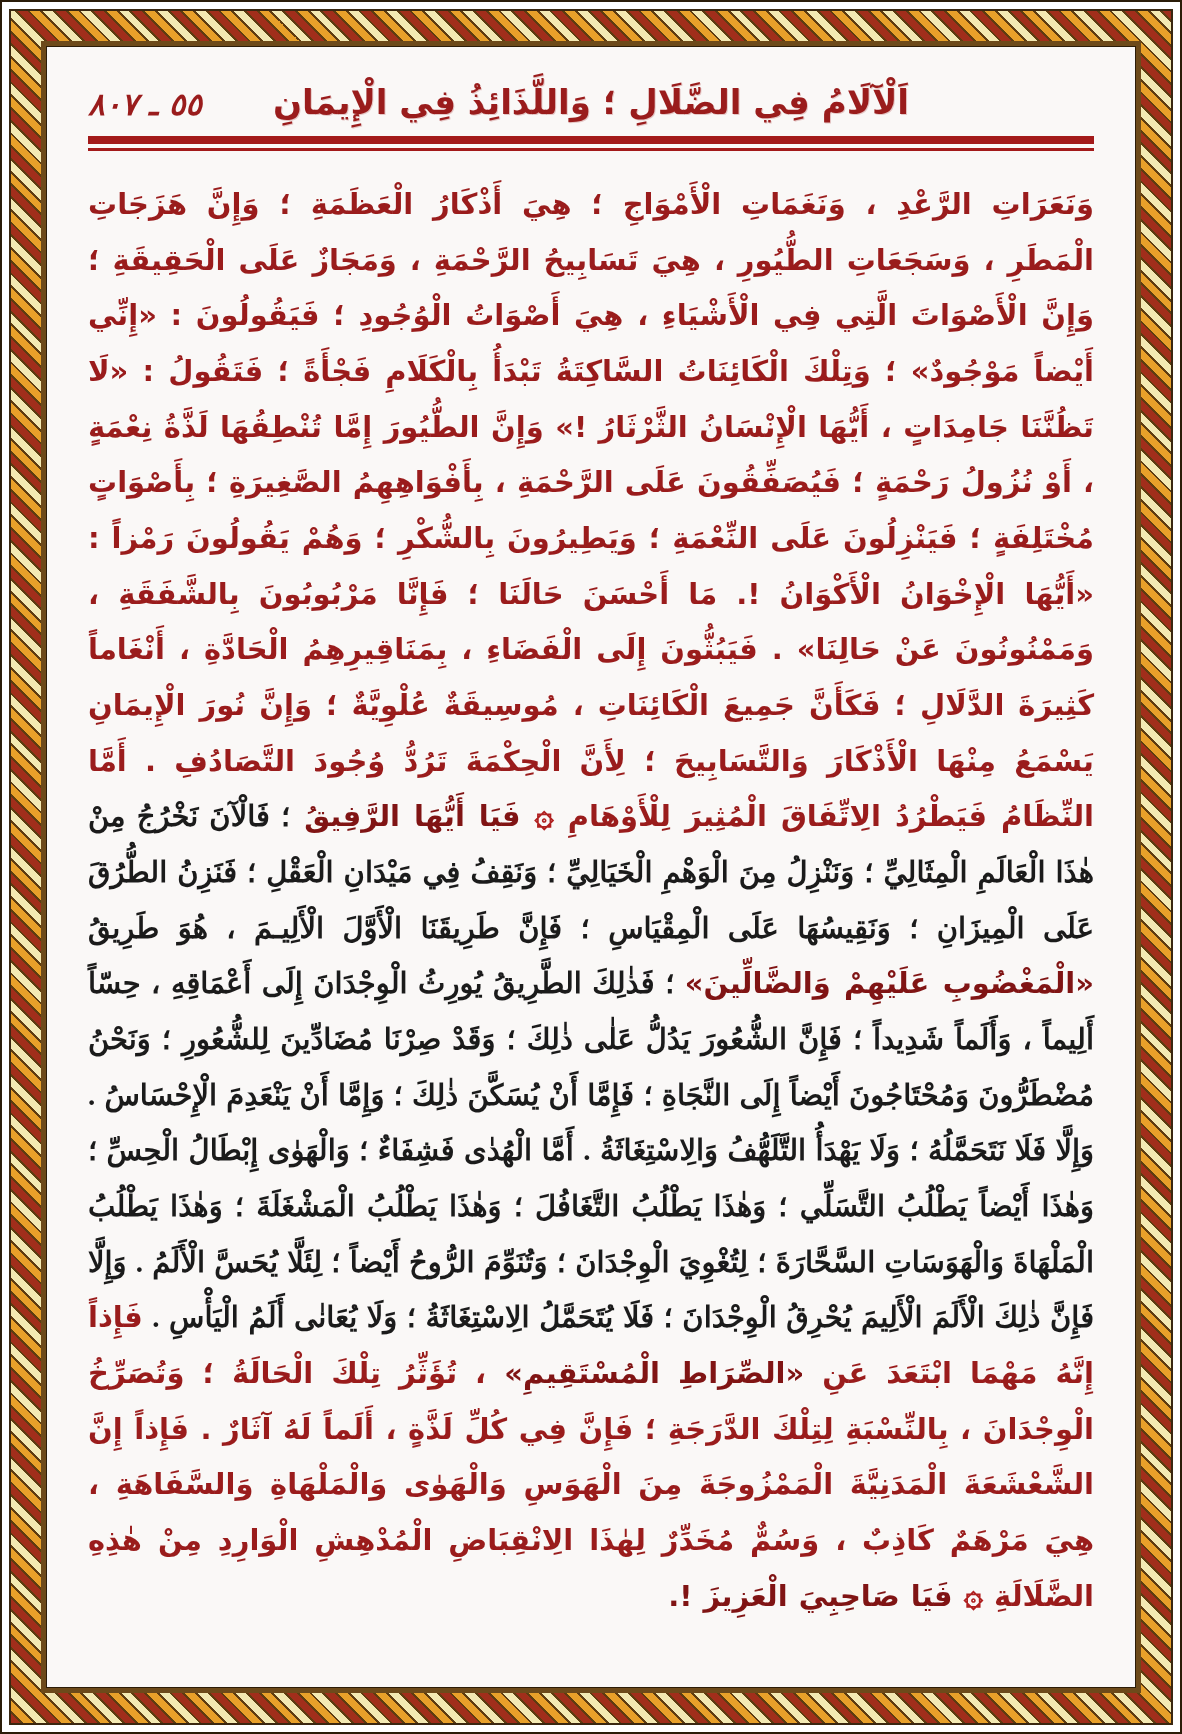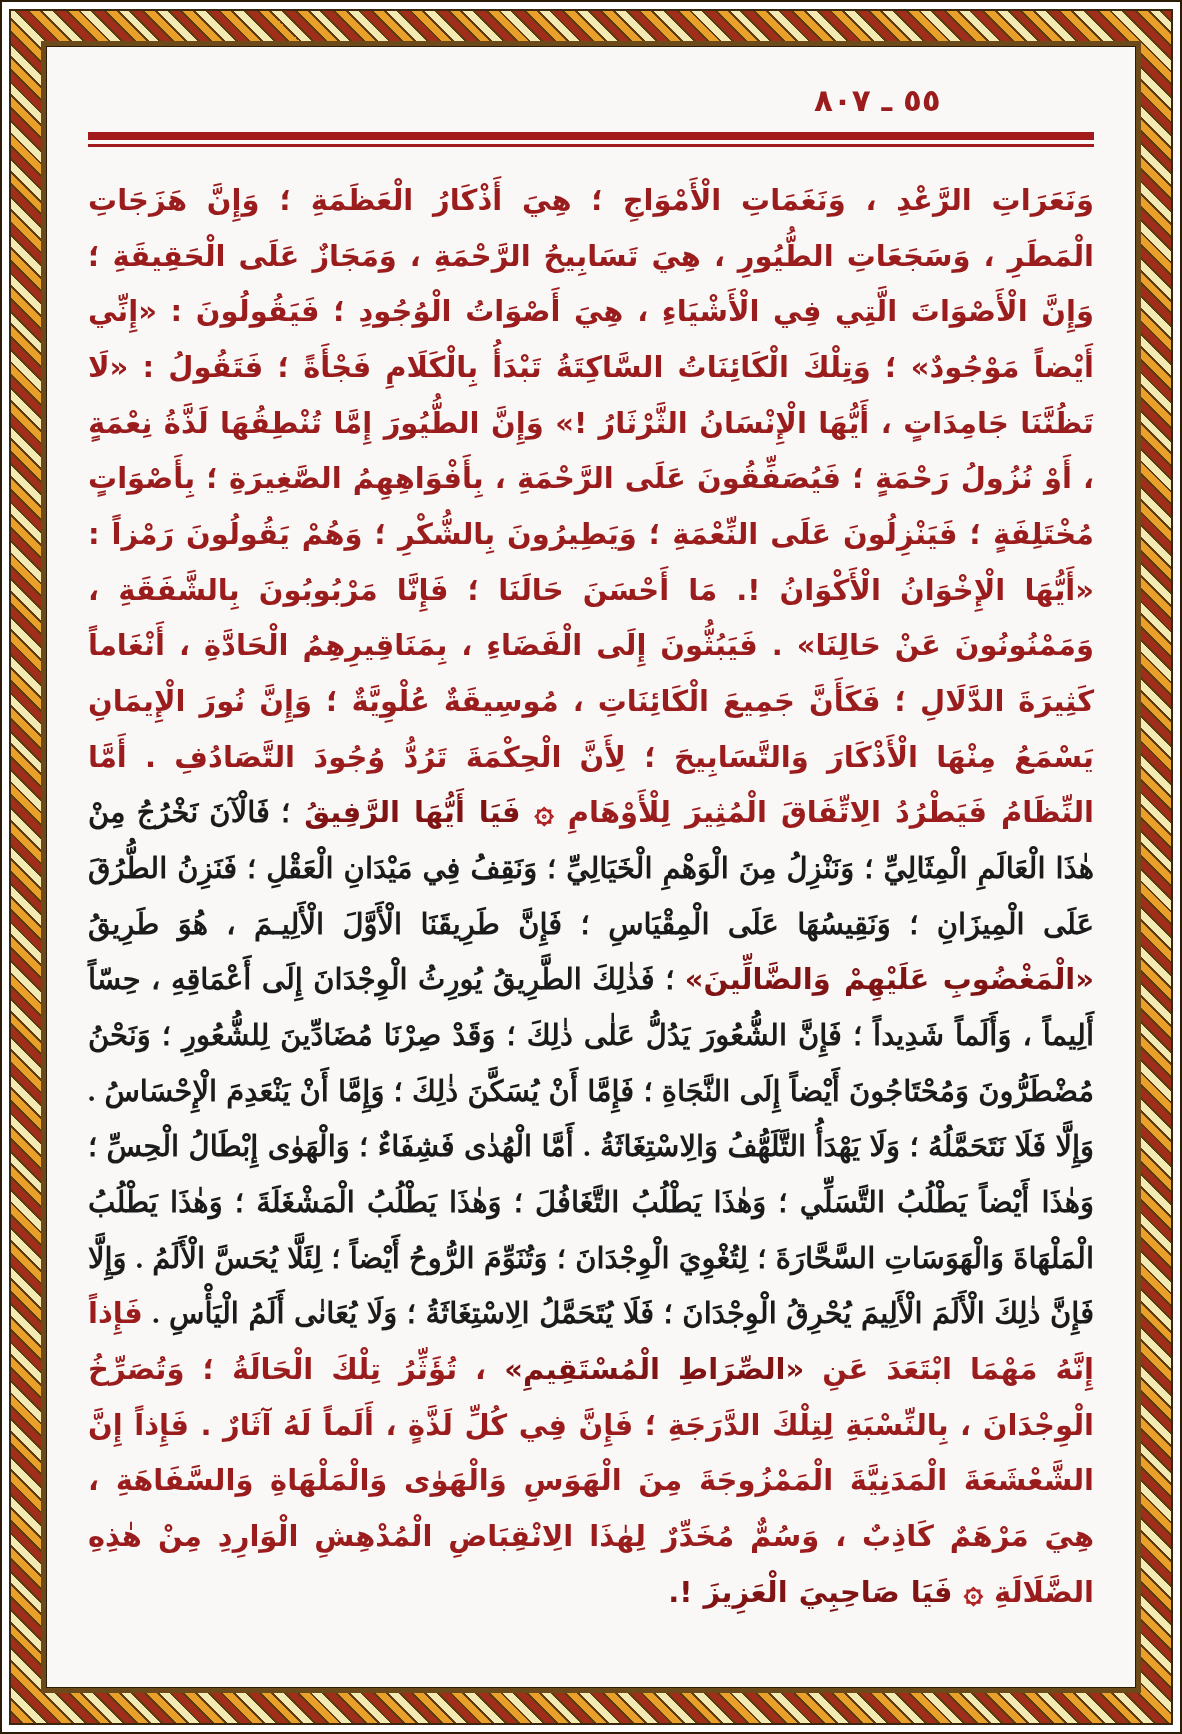--- a/index.html
+++ b/index.html
@@ -50,20 +50,21 @@
     text-shadow:1px 1px 0 rgba(154,28,28,0.22);
     letter-spacing:0;
   }
   .page-number{
     width:140px;
     text-align:left;
     font-size:31px;
     font-weight:bold;
     color:var(--text-red,#9a1c1c);
     white-space:nowrap;
+    font-style:italic;
   }
   .header-rules{margin-top:14px;}
   .rule-thick{height:8px;background:var(--rule-red,#a31a1a);}
   .rule-thin{height:3px;background:var(--rule-red,#a31a1a);margin-top:4px;}
   .body-text{
     direction:rtl;
     margin-top:26px;
     font-size:29px;
     font-weight:bold;
     line-height:1.92;
@@ -79,20 +80,21 @@
 </style>
 </head>
 <body>
 
 <div class="page">
   <div class="frame">
     <div class="inner">
 
       <div class="header-row">
         <div class="header-spacer"></div>
+        <div class="page-title">اَلْآلَامُ فِي الضَّلَالِ ؛ وَاللَّذَائِذُ فِي الْإِيمَانِ</div>
         <div class="page-number">٥٥ ـ ٨٠٧</div>
       </div>
 
       <div class="header-rules">
         <div class="rule-thick"></div>
         <div class="rule-thin"></div>
       </div>
 
       <p class="body-text"><span class="seg-red">وَنَعَرَاتِ الرَّعْدِ ، وَنَغَمَاتِ الْأَمْوَاجِ ؛ هِيَ أَذْكَارُ الْعَظَمَةِ ؛ وَإِنَّ هَزَجَاتِ الْمَطَرِ ، وَسَجَعَاتِ الطُّيُورِ ، هِيَ تَسَابِيحُ الرَّحْمَةِ ، وَمَجَازٌ عَلَى الْحَقِيقَةِ ؛ وَإِنَّ الْأَصْوَاتَ الَّتِي فِي الْأَشْيَاءِ ، هِيَ أَصْوَاتُ الْوُجُودِ ؛ فَيَقُولُونَ : «إِنِّي أَيْضاً مَوْجُودٌ» ؛ وَتِلْكَ الْكَائِنَاتُ السَّاكِتَةُ تَبْدَأُ بِالْكَلَامِ فَجْأَةً ؛ فَتَقُولُ : «لَا تَظُنَّنَا جَامِدَاتٍ ، أَيُّهَا الْإِنْسَانُ الثَّرْثَارُ !» وَإِنَّ الطُّيُورَ إِمَّا تُنْطِقُهَا لَذَّةُ نِعْمَةٍ ، أَوْ نُزُولُ رَحْمَةٍ ؛ فَيُصَفِّقُونَ عَلَى الرَّحْمَةِ ، بِأَفْوَاهِهِمُ الصَّغِيرَةِ ؛ بِأَصْوَاتٍ مُخْتَلِفَةٍ ؛ فَيَنْزِلُونَ عَلَى النِّعْمَةِ ؛ وَيَطِيرُونَ بِالشُّكْرِ ؛ وَهُمْ يَقُولُونَ رَمْزاً : «أَيُّهَا الْإِخْوَانُ الْأَكْوَانُ !. مَا أَحْسَنَ حَالَنَا ؛ فَإِنَّا مَرْبُوبُونَ بِالشَّفَقَةِ ، وَمَمْنُونُونَ عَنْ حَالِنَا» . فَيَبُثُّونَ إِلَى الْفَضَاءِ ، بِمَنَاقِيرِهِمُ الْحَادَّةِ ، أَنْغَاماً كَثِيرَةَ الدَّلَالِ ؛ فَكَأَنَّ جَمِيعَ الْكَائِنَاتِ ، مُوسِيقَةٌ عُلْوِيَّةٌ ؛ وَإِنَّ نُورَ الْإِيمَانِ يَسْمَعُ مِنْهَا الْأَذْكَارَ وَالتَّسَابِيحَ ؛ لِأَنَّ الْحِكْمَةَ تَرُدُّ وُجُودَ التَّصَادُفِ . أَمَّا النِّظَامُ فَيَطْرُدُ الِاتِّفَاقَ الْمُثِيرَ لِلْأَوْهَامِ </span><span class="seg-ornament">۞</span><span class="seg-red-bold"> فَيَا أَيُّهَا الرَّفِيقُ </span><span class="seg-black">؛ فَالْآنَ نَخْرُجُ مِنْ هٰذَا الْعَالَمِ الْمِثَالِيِّ ؛ وَنَنْزِلُ مِنَ الْوَهْمِ الْخَيَالِيِّ ؛ وَنَقِفُ فِي مَيْدَانِ الْعَقْلِ ؛ فَنَزِنُ الطُّرُقَ عَلَى الْمِيزَانِ ؛ وَنَقِيسُهَا عَلَى الْمِقْيَاسِ ؛ فَإِنَّ طَرِيقَنَا الْأَوَّلَ الْأَلِيـمَ ، هُوَ طَرِيقُ </span><span class="seg-red-bold">«الْمَغْضُوبِ عَلَيْهِمْ وَالضَّالِّينَ»</span><span class="seg-black"> ؛ فَذٰلِكَ الطَّرِيقُ يُورِثُ الْوِجْدَانَ إِلَى أَعْمَاقِهِ ، حِسّاً أَلِيماً ، وَأَلَماً شَدِيداً ؛ فَإِنَّ الشُّعُورَ يَدُلُّ عَلٰى ذٰلِكَ ؛ وَقَدْ صِرْنَا مُضَادِّينَ لِلشُّعُورِ ؛ وَنَحْنُ مُضْطَرُّونَ وَمُحْتَاجُونَ أَيْضاً إِلَى النَّجَاةِ ؛ فَإِمَّا أَنْ يُسَكَّنَ ذٰلِكَ ؛ وَإِمَّا أَنْ يَنْعَدِمَ الْإِحْسَاسُ . وَإِلَّا فَلَا نَتَحَمَّلُهُ ؛ وَلَا يَهْدَأُ التَّلَهُّفُ وَالِاسْتِغَاثَةُ . أَمَّا الْهُدٰى فَشِفَاءٌ ؛ وَالْهَوٰى إِبْطَالُ الْحِسِّ ؛ وَهٰذَا أَيْضاً يَطْلُبُ التَّسَلِّي ؛ وَهٰذَا يَطْلُبُ التَّغَافُلَ ؛ وَهٰذَا يَطْلُبُ الْمَشْغَلَةَ ؛ وَهٰذَا يَطْلُبُ الْمَلْهَاةَ وَالْهَوَسَاتِ السَّحَّارَةَ ؛ لِتُغْوِيَ الْوِجْدَانَ ؛ وَتُنَوِّمَ الرُّوحُ أَيْضاً ؛ لِئَلَّا يُحَسَّ الْأَلَمُ . وَإِلَّا فَإِنَّ ذٰلِكَ الْأَلَمَ الْأَلِيمَ يُحْرِقُ الْوِجْدَانَ ؛ فَلَا يُتَحَمَّلُ الِاسْتِغَاثَةُ ؛ وَلَا يُعَانٰى أَلَمُ الْيَأْسِ . </span><span class="seg-red">فَإِذاً إِنَّهُ مَهْمَا ابْتَعَدَ عَنِ </span><span class="seg-red-bold">«الصِّرَاطِ الْمُسْتَقِيمِ»</span><span class="seg-red"> ، تُؤَثِّرُ تِلْكَ الْحَالَةُ ؛ وَتُصَرِّخُ الْوِجْدَانَ ، بِالنِّسْبَةِ لِتِلْكَ الدَّرَجَةِ ؛ فَإِنَّ فِي كُلِّ لَذَّةٍ ، أَلَماً لَهُ آثَارٌ . فَإِذاً إِنَّ الشَّعْشَعَةَ الْمَدَنِيَّةَ الْمَمْزُوجَةَ مِنَ الْهَوَسِ وَالْهَوٰى وَالْمَلْهَاةِ وَالسَّفَاهَةِ ، هِيَ مَرْهَمٌ كَاذِبٌ ، وَسُمٌّ مُخَدِّرٌ لِهٰذَا الِانْقِبَاضِ الْمُدْهِشِ الْوَارِدِ مِنْ هٰذِهِ الضَّلَالَةِ </span><span class="seg-ornament">۞</span><span class="seg-red-bold"> فَيَا صَاحِبِيَ الْعَزِيزَ !.</span></p>
 

